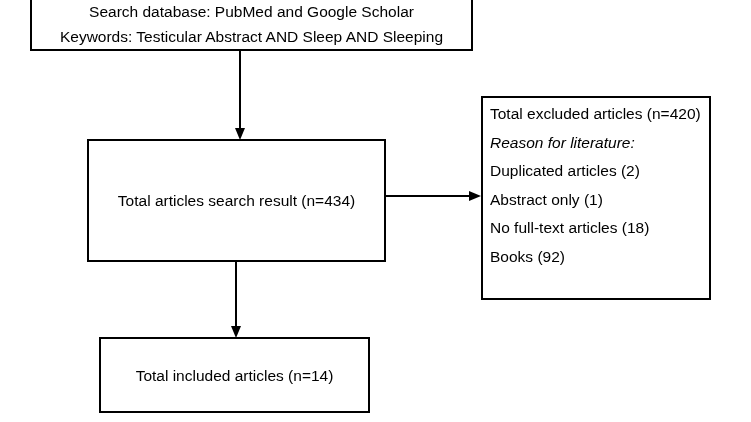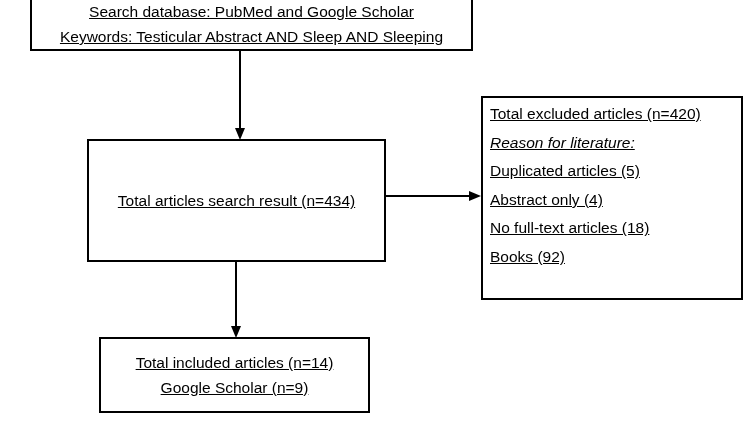--- a/index.html
+++ b/index.html
@@ -27,21 +27,20 @@
     background: #ffffff;
     display: flex;
     flex-direction: column;
     justify-content: center;
   }
 
   .box .line {
     font-size: 15.5px;
     line-height: 25px;
     white-space: nowrap;
-    text-decoration: underline;
   }
 
   
   #box-search {
     left: 30px;
     top: -3px;
     width: 443px;
     height: 54px;
     align-items: center;
     text-align: center;
@@ -55,21 +54,21 @@
     width: 299px;
     height: 123px;
     align-items: center;
     text-align: center;
   }
 
   
   #box-excluded {
     left: 481px;
     top: 96px;
-    width: 262px;
+    width: 230px;
     height: 204px;
     align-items: flex-start;
     text-align: left;
     padding-left: 7px;
     justify-content: flex-start;
     padding-top: 2px;
   }
   #box-excluded .line {
     line-height: 28.6px;
   }
@@ -120,31 +119,30 @@
   <div class="connector" id="arrow-results-excluded">
     <svg width="100" height="20" viewBox="0 0 100 20" style="position:absolute; left:386px; top:186px;">
       <line x1="0" y1="10" x2="87" y2="10" stroke="#000000" stroke-width="2"></line>
       <polygon points="95,10 83,5 83,15" fill="#000000"></polygon>
     </svg>
   </div>
 
   <div class="box" id="box-excluded">
     <div class="line">Total excluded articles (n=420)</div>
     <div class="line italic">Reason for literature:</div>
-    <div class="line">Duplicated articles (5)</div>
-    <div class="line">Abstract only (4)</div>
+    <div class="line">Duplicated articles (2)</div>
+    <div class="line">Abstract only (1)</div>
     <div class="line">No full-text articles (18)</div>
     <div class="line">Books (92)</div>
   </div>
 
   <div class="connector" id="arrow-results-included">
     <svg width="20" height="80" viewBox="0 0 20 80" style="position:absolute; left:226px; top:262px;">
       <line x1="10" y1="0" x2="10" y2="68" stroke="#000000" stroke-width="2"></line>
       <polygon points="10,76 5,64 15,64" fill="#000000"></polygon>
     </svg>
   </div>
 
   <div class="box" id="box-included">
     <div class="line">Total included articles (n=14)</div>
-    <div class="line">Google Scholar (n=9)</div>
   </div>
 
 </div>
 
 </body></html>

